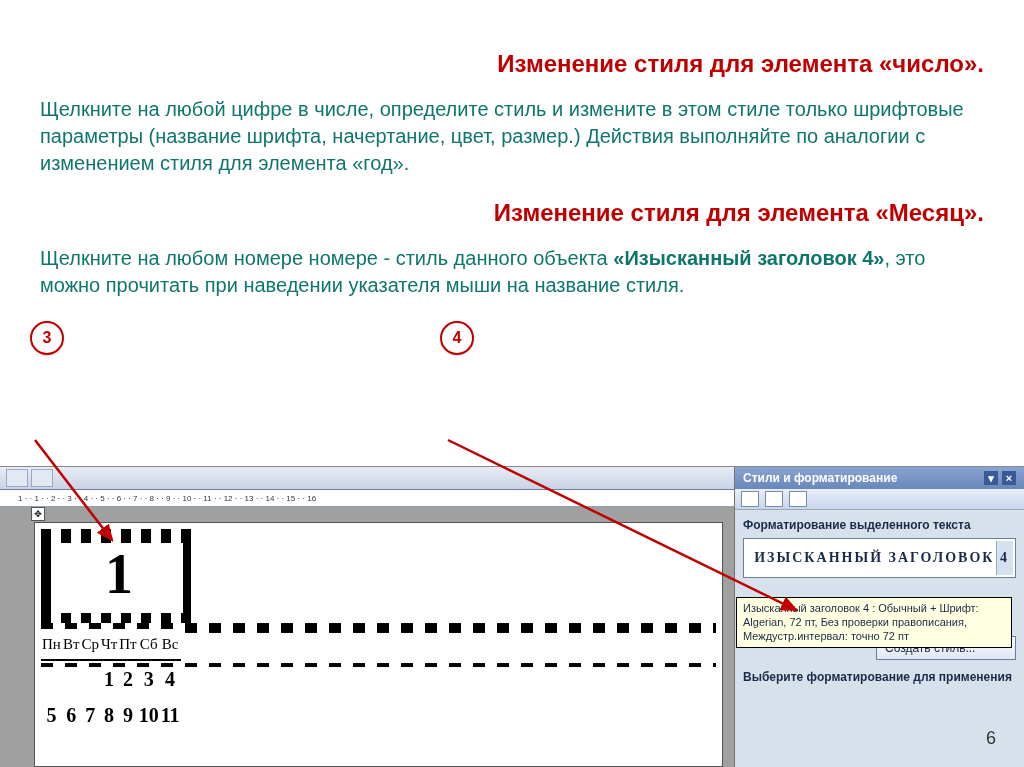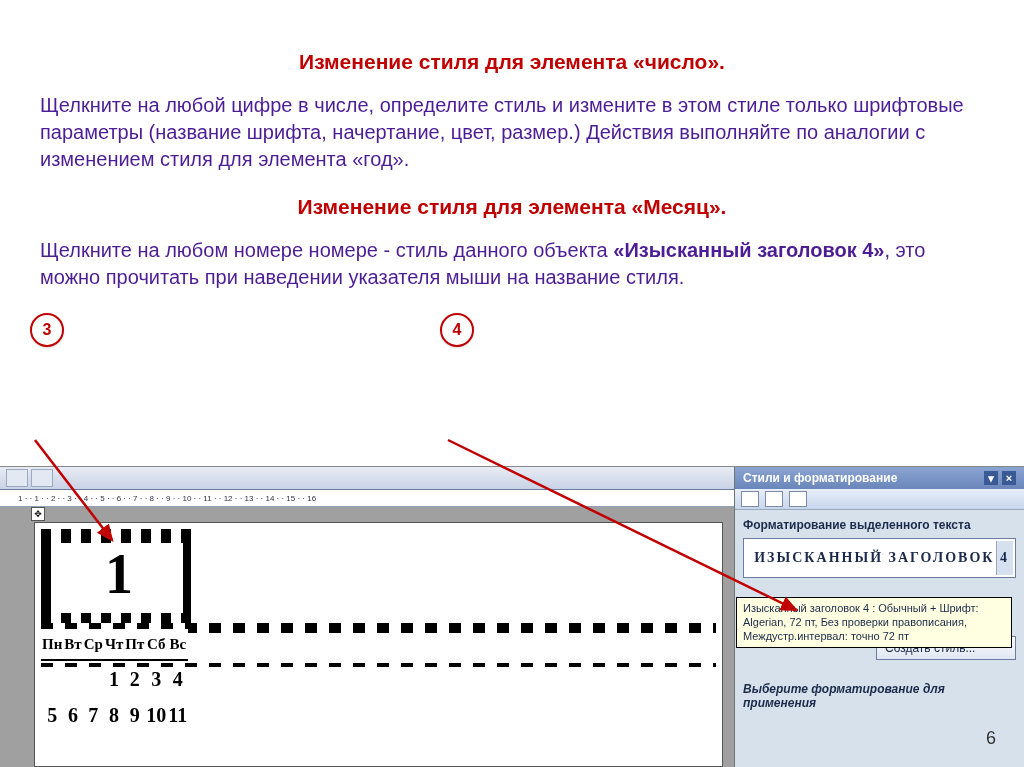--- a/index.html
+++ b/index.html
@@ -14,26 +14,26 @@
   }
   .slide {
     padding: 40px 40px 0 40px;
     box-sizing: border-box;
     position: relative;
     height: 100%;
   }
   .heading-red {
     color: #c00000;
     font-weight: bold;
-    font-size: 21px;
-    text-align: center;
+    font-size: 24px;
+    text-align: right;
     margin: 10px 0 18px 0;
   }
   .body-text {
-    color: #4c1d95;
+    color: #0f766e;
     font-size: 20px;
     line-height: 1.35;
     margin: 0 0 22px 0;
   }
   .bold { font-weight: bold; }
 
   .callout-row {
     position: relative;
     height: 44px;
     margin-bottom: 4px;
@@ -147,21 +147,21 @@
     left: 6px;
     top: 106px;
     right: 6px;
     border-collapse: collapse;
     font-family: "Times New Roman", serif;
   }
   .cal-table th {
     height: 28px;
     background: #fff;
     font-size: 15px;
-    font-weight: bold;
+    font-weight: normal;
     border-bottom: 2px solid #000;
   }
   .cal-table td {
     height: 34px;
     text-align: center;
     font-size: 20px;
     font-weight: bold;
   }
   .cal-dash-top {
     position: absolute;
@@ -265,24 +265,23 @@
     border: 1px solid #6b7ca0;
     background: linear-gradient(#fefefe, #dfe6f2);
     display: flex;
     align-items: center;
     padding-left: 8px;
     font-size: 12px;
     width: 130px;
     margin-left: auto;
   }
   .pane-sub {
-    margin-top: 22px;
+    margin-top: 10px;
     font-weight: bold;
     font-size: 12px;
-    font-style: italic;
   }
 
   .page-number {
     position: absolute;
     right: 28px;
     bottom: 18px;
     font-size: 18px;
     color: #333;
   }
 

